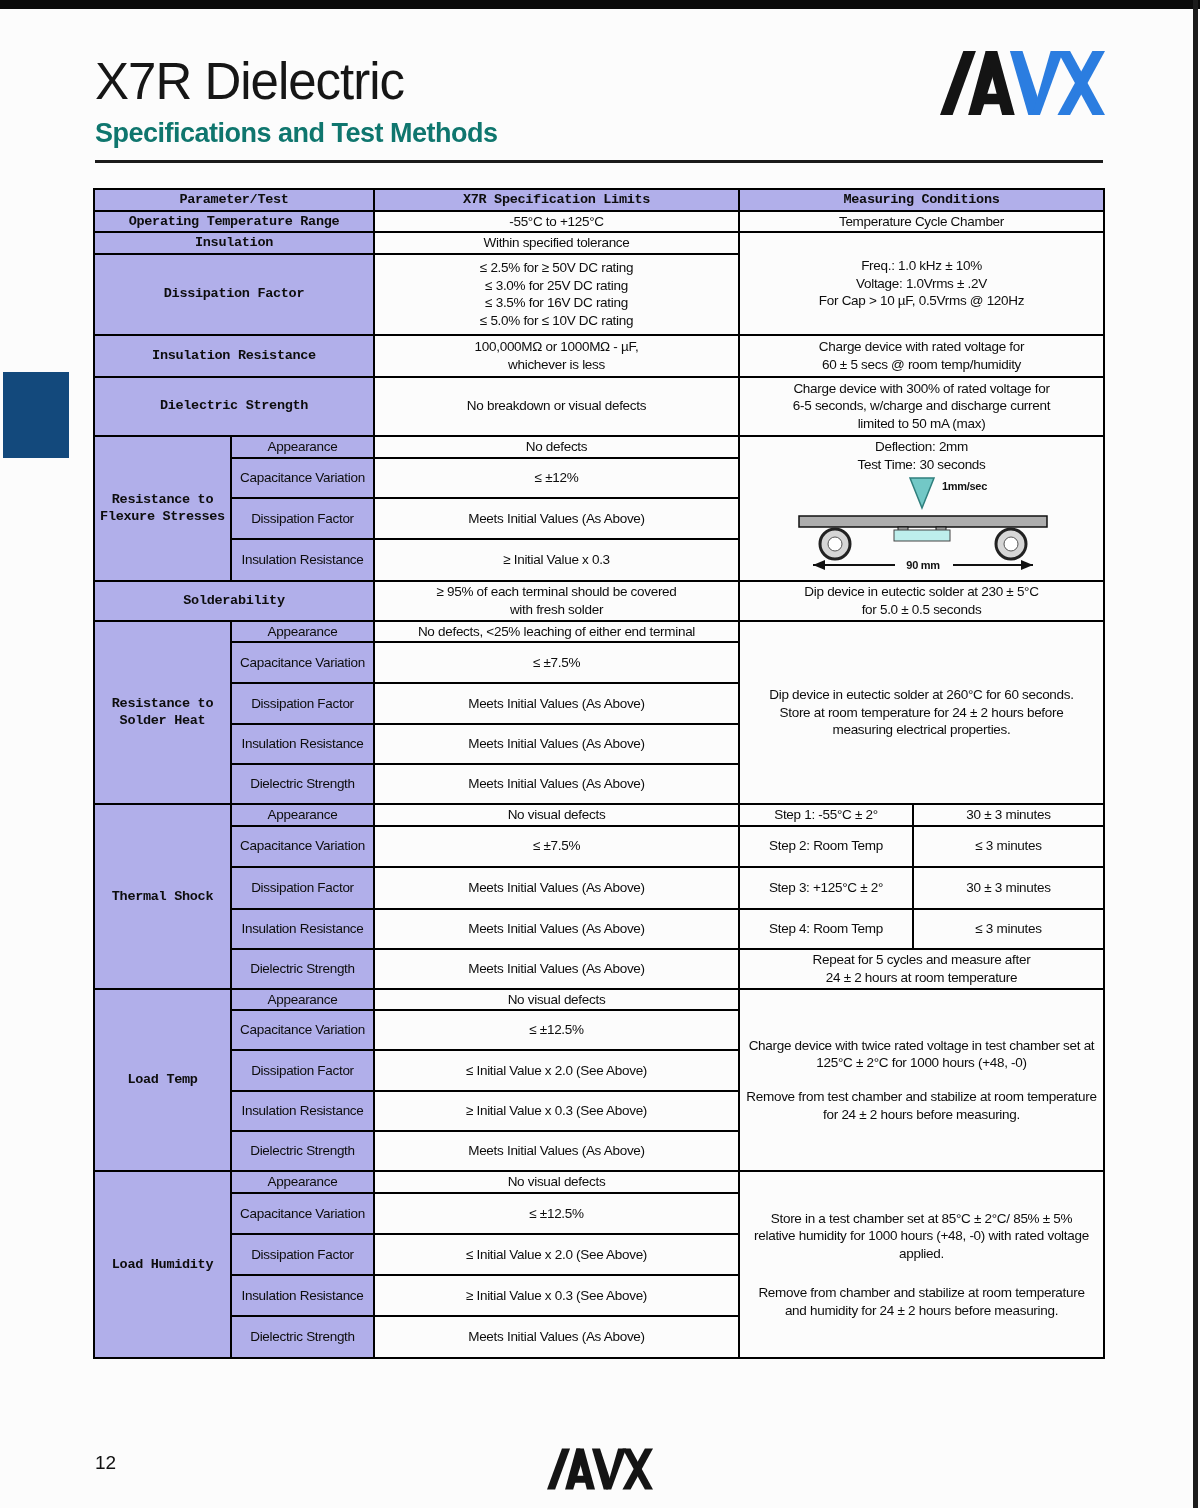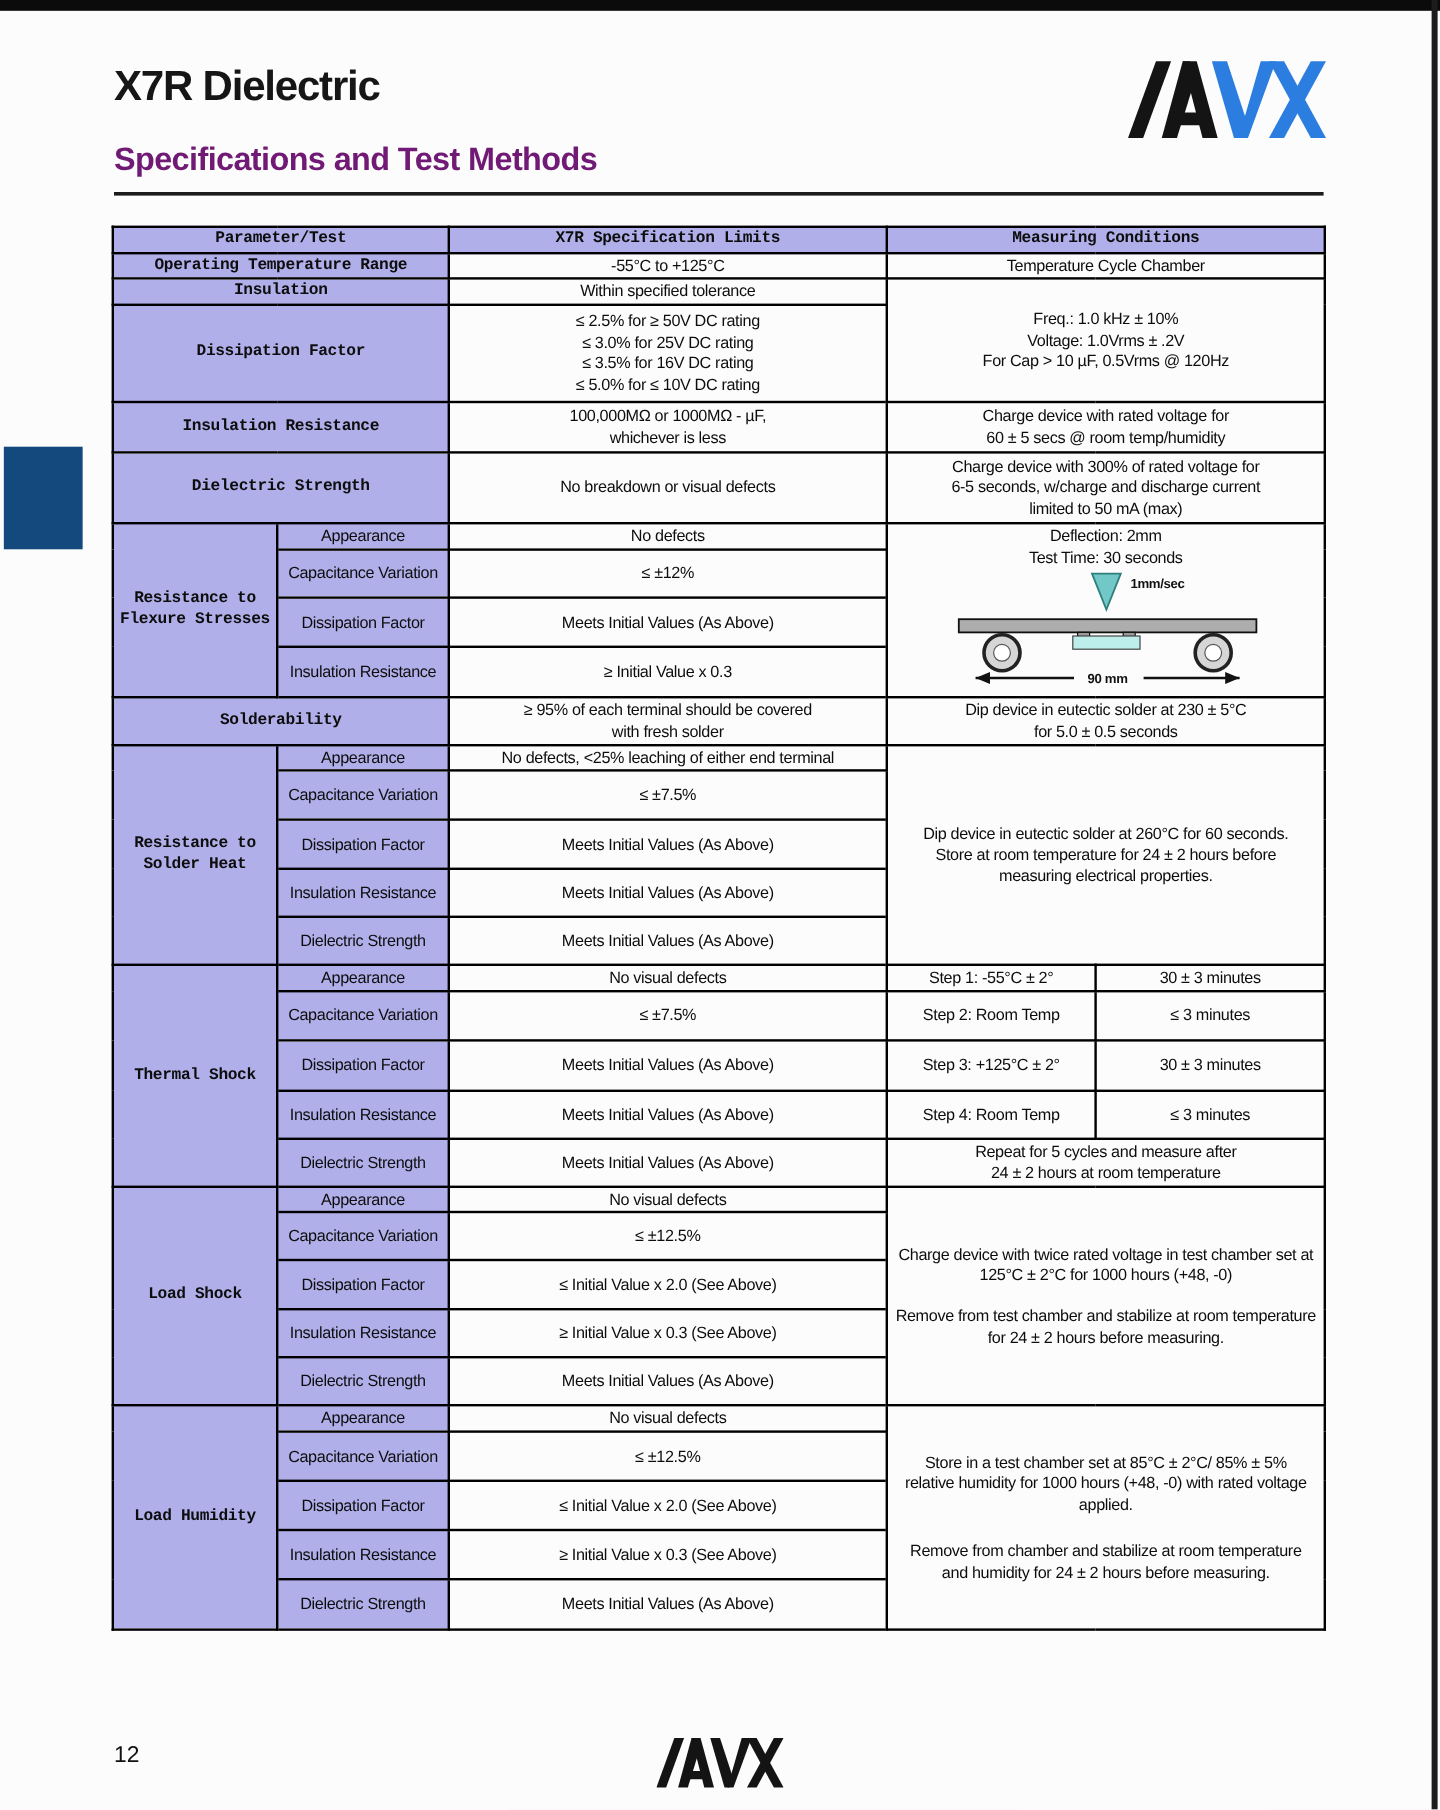--- a/index.html
+++ b/index.html
@@ -1,21 +1,21 @@
 <!DOCTYPE html>
 <html><head>
 <meta charset="utf-8">
 <style>
   * { margin:0; padding:0; box-sizing:border-box; }
   body { background:#e8e8e8; font-family:"Liberation Sans", sans-serif; }
   .page { position:relative; width:1200px; height:1508px; background:#fcfcfc; overflow:hidden; margin:0 auto; }
   .topbar   { position:absolute; left:0; top:0; width:1200px; height:9px; background:#0b0b0b; }
   .rightbar { position:absolute; left:1193px; top:0; width:5px; height:1508px; background:#1c1c1c; }
-  .page-title { position:absolute; left:95px; top:52px; font-size:35px; font-weight:bold; letter-spacing:-1px; color:#161616; }
-  .page-subtitle { position:absolute; left:95px; top:118px; font-size:27px; font-weight:bold; letter-spacing:-0.5px; color:#701a75; }
+  .page-title { position:absolute; left:95px; top:52px; font-size:51px; font-weight:normal; letter-spacing:-1px; color:#161616; }
+  .page-subtitle { position:absolute; left:95px; top:118px; font-size:27px; font-weight:bold; letter-spacing:-0.5px; color:#0f766e; }
   .rule { position:absolute; left:95px; top:160px; width:1008px; height:3px; background:#1b1b1b; }
   .logo-top { position:absolute; left:940px; top:50px; }
   .blue-tab { position:absolute; left:3px; top:372px; width:66px; height:86px; }
   .footer-num { position:absolute; left:95px; top:1452px; font-size:19px; color:#111; }
   .logo-bottom { position:absolute; left:547px; top:1448px; }
 
   table.spec { position:absolute; left:93px; top:188px; width:1010px; border-collapse:collapse; table-layout:fixed; }
   table.spec td { border:2px solid #000; vertical-align:middle; text-align:center;
                   font-size:13.5px; letter-spacing:-0.3px; color:#0d0d0d; line-height:1.3; padding:1px 3px; overflow:hidden; }
   td.lav { background:#b1afea; }
@@ -221,21 +221,21 @@
     <tr style="height:40px">
       <td class="lav sub">Dielectric Strength</td>
       <td>Meets Initial Values (As Above)</td>
       <td colspan="2" class="note-left">
         <div>Repeat for 5 cycles and measure after</div>
         <div>24 ± 2 hours at room temperature</div>
       </td>
     </tr>
 
     <tr style="height:20px">
-      <td rowspan="5" class="lav b">Load Shock</td>
+      <td rowspan="5" class="lav b">Load Temp</td>
       <td class="lav sub">Appearance</td>
       <td>No visual defects</td>
       <td colspan="2" rowspan="5" style="padding:0 0">
         <div class="cond-para">Charge device with twice rated voltage in test chamber set at 125°C ± 2°C for 1000 hours (+48, -0)</div>
         <div class="cond-para" style="margin-top:16px">Remove from test chamber and stabilize at room temperature for 24 ± 2 hours before measuring.</div>
       </td>
     </tr>
     <tr style="height:40px">
       <td class="lav sub">Capacitance Variation</td>
       <td>≤ ±12.5%</td>

